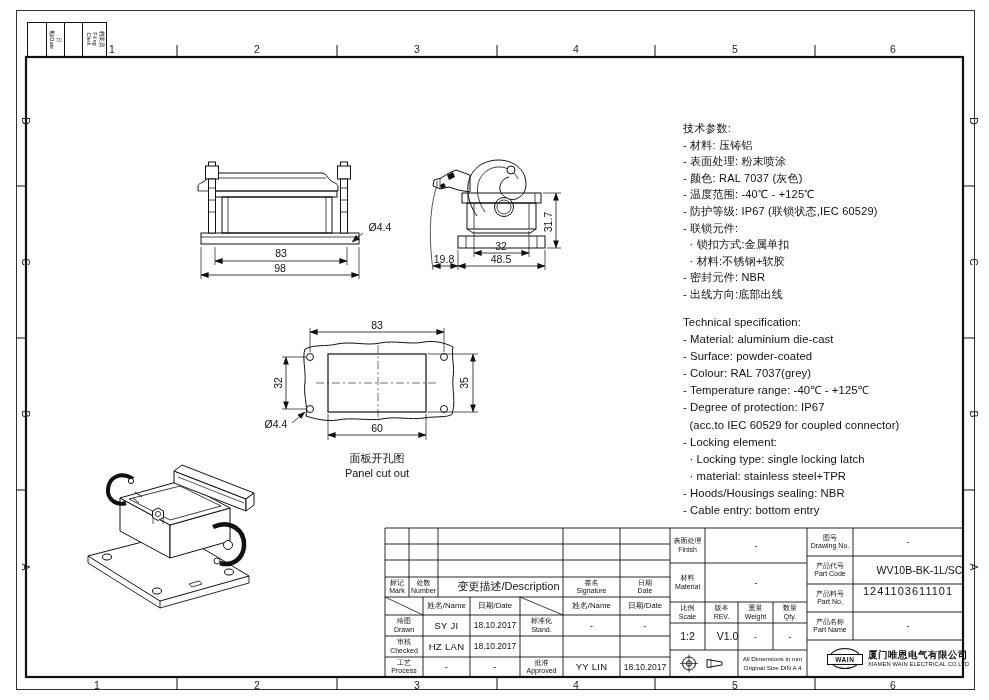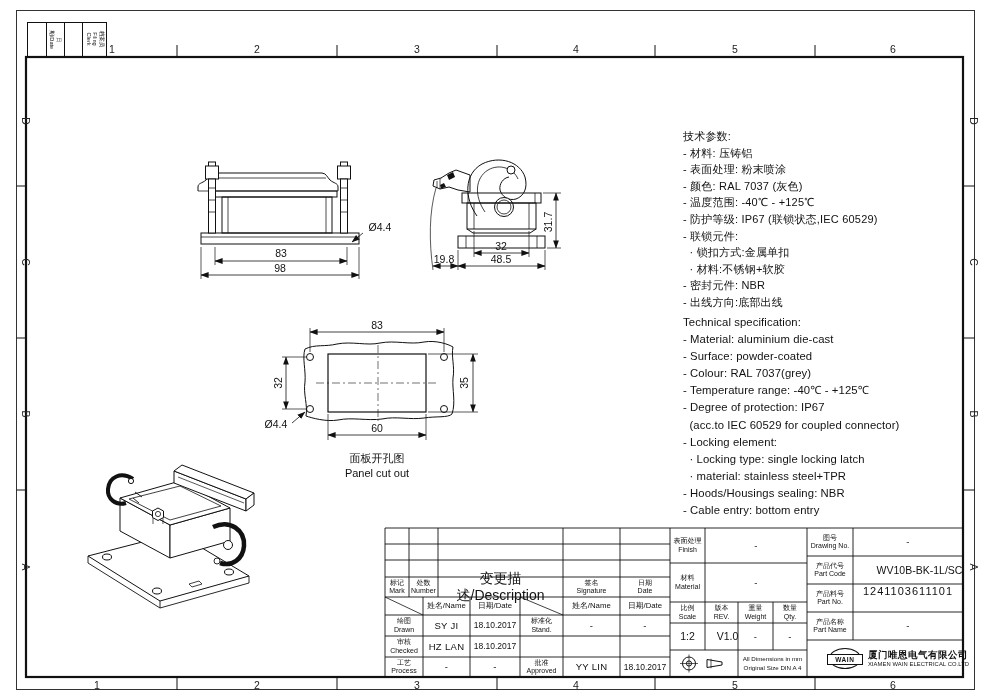--- a/index.html
+++ b/index.html
@@ -3,25 +3,25 @@
 <meta charset="utf-8">
 <style>
   html,body{margin:0;padding:0;background:#fff;}
   .sheet{position:relative;width:989px;height:700px;background:#fff;overflow:hidden;
          font-family:"Liberation Sans",sans-serif;color:#111;}
   svg text{font-family:"Liberation Sans",sans-serif;}
   .dim{font-size:10.5px;fill:#111;text-anchor:middle;}
   .cap{font-size:11px;fill:#111;text-anchor:middle;}
   .zone{font-size:10.5px;fill:#222;text-anchor:middle;}
   .notes{position:absolute;white-space:pre-wrap;color:#111;}
-  #notes-cn{left:683px;top:120px;font-size:11px;line-height:16.6px;letter-spacing:.2px;margin-top:8px;}
+  #notes-cn{left:683px;top:120px;font-size:11px;line-height:16.6px;letter-spacing:.2px;}
   #notes-en{left:683px;top:314px;font-size:11.3px;line-height:17.1px;letter-spacing:.1px;}
   .tx{position:absolute;display:flex;align-items:center;justify-content:center;
       text-align:center;white-space:pre-line;font-size:7px;line-height:1.2;color:#111;}
-  .tx.h1{font-size:14px;}
+  .tx.h1{font-size:11px;margin-left:8px;}
   .tx.v{font-size:9.5px;letter-spacing:.3px;}
   .tx.d{font-size:8.5px;}
   .tx.big{font-size:11px;letter-spacing:1px;}
   .tx.code{font-size:10.5px;}
   .tx.note2{font-size:6.2px;line-height:1.35;}
   .ftable{position:absolute;left:27px;top:22px;width:80px;height:35px;border:1px solid #111;box-sizing:border-box;}
   .fcell{position:absolute;top:0;height:100%;display:flex;align-items:center;justify-content:center;box-sizing:border-box;}
   .fcell+.fcell{border-left:1px solid #111;}
   .rot{transform:rotate(90deg);white-space:pre-line;display:block;text-align:center;
        font-size:5.6px;line-height:1.2;color:#111;}

